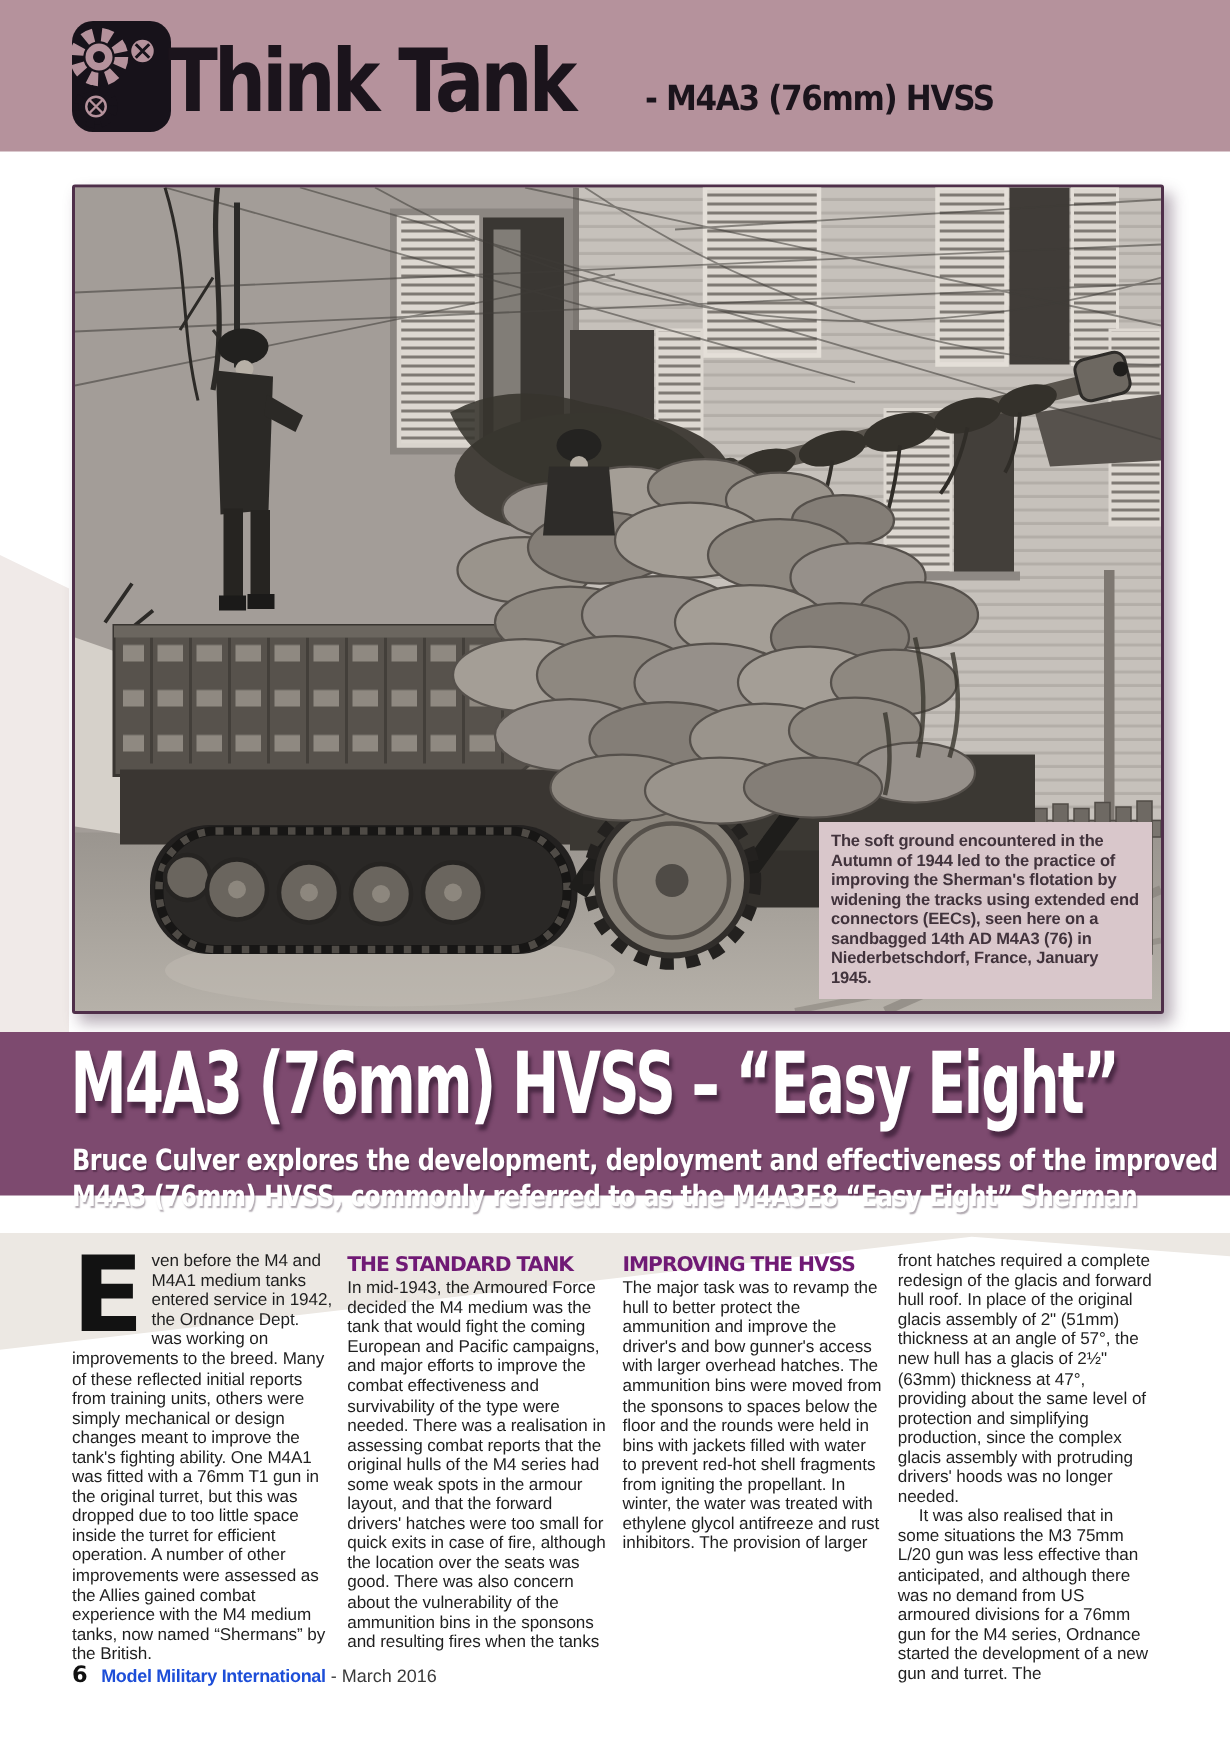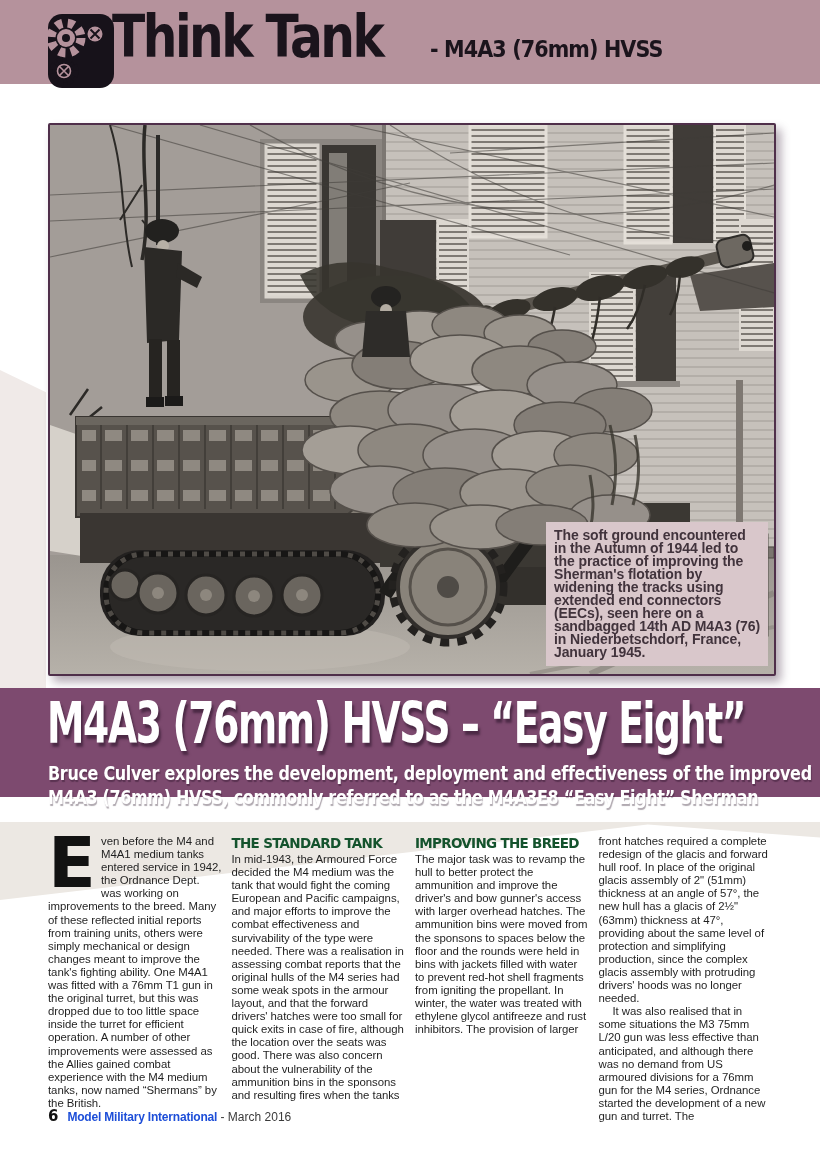--- a/index.html
+++ b/index.html
@@ -1,21 +1,21 @@
 <!DOCTYPE html>
 <html><head>
 <meta charset="utf-8">
 <style>
   html,body{margin:0;padding:0;}
   body{
     width:820px;height:1159px;position:relative;overflow:hidden;
     background:#ffffff;font-family:"Liberation Sans",sans-serif;
   }
   
-  .masthead{position:absolute;left:0;top:0;width:820px;height:84px;background:#b5929c;}
+  .masthead{position:absolute;left:0;top:0;width:820px;height:101px;background:#b5929c;}
   .masthead-icon{position:absolute;left:48px;top:14px;width:66px;height:74px;}
   .masthead-title{
     position:absolute;left:112px;bottom:13px;white-space:nowrap;
     font-family:"DejaVu Sans",sans-serif;font-weight:bold;font-size:58px;
     letter-spacing:-3px;color:#1b141c;transform:scaleX(.84);transform-origin:0 100%;
   }
   .masthead-subtitle{
     position:absolute;left:430px;bottom:22px;white-space:nowrap;
     font-family:"DejaVu Sans",sans-serif;font-weight:bold;font-size:23px;
     letter-spacing:-1px;color:#1b141c;transform:scaleX(.9);transform-origin:0 100%;
@@ -31,21 +31,21 @@
   }
   
   .hero-photo{
     position:absolute;left:48px;top:123px;width:724px;height:549px;
     border:2px solid #4f2f4a;border-radius:2px;background:#b0aca6;
     box-shadow:5px 6px 10px rgba(70,45,70,.4);
   }
   .hero-photo svg{display:block;width:100%;height:100%;}
   .photo-caption{
     position:absolute;right:6px;bottom:8px;width:206px;background:#d9c7cb;
-    padding:7px 8px;font-size:14px;font-weight:bold;line-height:13px;
+    padding:7px 8px;font-size:11px;font-weight:bold;line-height:13px;
     color:#41333c;letter-spacing:-.1px;
   }
   
   .title-banner{position:absolute;left:0;top:688px;width:820px;height:109px;background:#7d4a6f;}
   .banner-title{
     position:absolute;left:47px;top:2px;white-space:nowrap;margin:0;
     font-family:"DejaVu Sans",sans-serif;font-weight:bold;font-size:57px;
     letter-spacing:-2px;color:#ffffff;transform:scaleX(.66);transform-origin:0 0;
     text-shadow:3px 4px 3px rgba(35,15,35,.55);
   }
@@ -59,21 +59,21 @@
   
   .article{
     position:absolute;left:48px;top:835px;width:724px;height:262px;
     display:grid;grid-template-columns:repeat(4,1fr);column-gap:10px;
   }
   .col{font-size:11.4px;line-height:13.1px;color:#1f1f1f;letter-spacing:-.05px;}
   .col p{margin:0;}
   .col p.indent{text-indent:14px;}
   .col h3{
     margin:10px 0 3px 0;font-family:"DejaVu Sans",sans-serif;font-weight:bold;
-    font-size:13.5px;letter-spacing:-.7px;color:#14532d;line-height:14px;
+    font-size:13.5px;letter-spacing:-.7px;color:#701a75;line-height:14px;
   }
   .col h3:first-child{margin-top:1px;}
   .dropcap{
     float:left;width:46px;height:52px;margin:2px 7px 0 0;
     font-family:"DejaVu Sans",sans-serif;font-weight:bold;font-size:70px;
     line-height:52px;color:#121212;
   }
   
   .page-footer{position:absolute;left:48px;top:1107px;font-size:12px;color:#2a2a2a;}
   .page-footer .num{font-family:"DejaVu Sans",sans-serif;font-weight:bold;font-size:15px;margin-right:9px;color:#111;}
@@ -328,21 +328,21 @@
 
 <div class="article">
     <div class="col">
       <p><span class="dropcap">E</span>ven before the M4 and M4A1 medium tanks entered service in 1942, the Ordnance Dept. was working on improvements to the breed. Many of these reflected initial reports from training units, others were simply mechanical or design changes meant to improve the tank's fighting ability. One M4A1 was fitted with a 76mm T1 gun in the original turret, but this was dropped due to too little space inside the turret for efficient operation. A number of other improvements were assessed as the Allies gained combat experience with the M4 medium tanks, now named “Shermans” by the British.</p>
     </div>
     <div class="col">
       <h3>THE STANDARD TANK</h3>
       <p>In mid-1943, the Armoured Force decided the M4 medium was the tank that would fight the coming European and Pacific campaigns, and major efforts to improve the combat effectiveness and survivability of the type were needed. There was a realisation in assessing combat reports that the original hulls of the M4 series had some weak spots in the armour layout, and that the forward drivers' hatches were too small for quick exits in case of fire, although the location over the seats was good. There was also concern about the vulnerability of the ammunition bins in the sponsons and resulting fires when the tanks</p>
     </div>
     <div class="col">
-      <h3>IMPROVING THE BREED</h3>
+      <h3>IMPROVING THE HVSS</h3>
       <p>The major task was to revamp the hull to better protect the ammunition and improve the driver's and bow gunner's access with larger overhead hatches. The ammunition bins were moved from the sponsons to spaces below the floor and the rounds were held in bins with jackets filled with water to prevent red-hot shell fragments from igniting the propellant. In winter, the water was treated with ethylene glycol antifreeze and rust inhibitors. The provision of larger</p>
     </div>
     <div class="col">
       <p>front hatches required a complete redesign of the glacis and forward hull roof. In place of the original glacis assembly of 2" (51mm) thickness at an angle of 57°, the new hull has a glacis of 2½" (63mm) thickness at 47°, providing about the same level of protection and simplifying production, since the complex glacis assembly with protruding drivers' hoods was no longer needed.</p>
       <p class="indent">It was also realised that in some situations the M3 75mm L/20 gun was less effective than anticipated, and although there was no demand from US armoured divisions for a 76mm gun for the M4 series, Ordnance started the development of a new gun and turret. The</p>
     </div>
   </div>
 
 <div class="page-footer">
   <span class="num">6</span><span class="mag">Model Military International</span>

